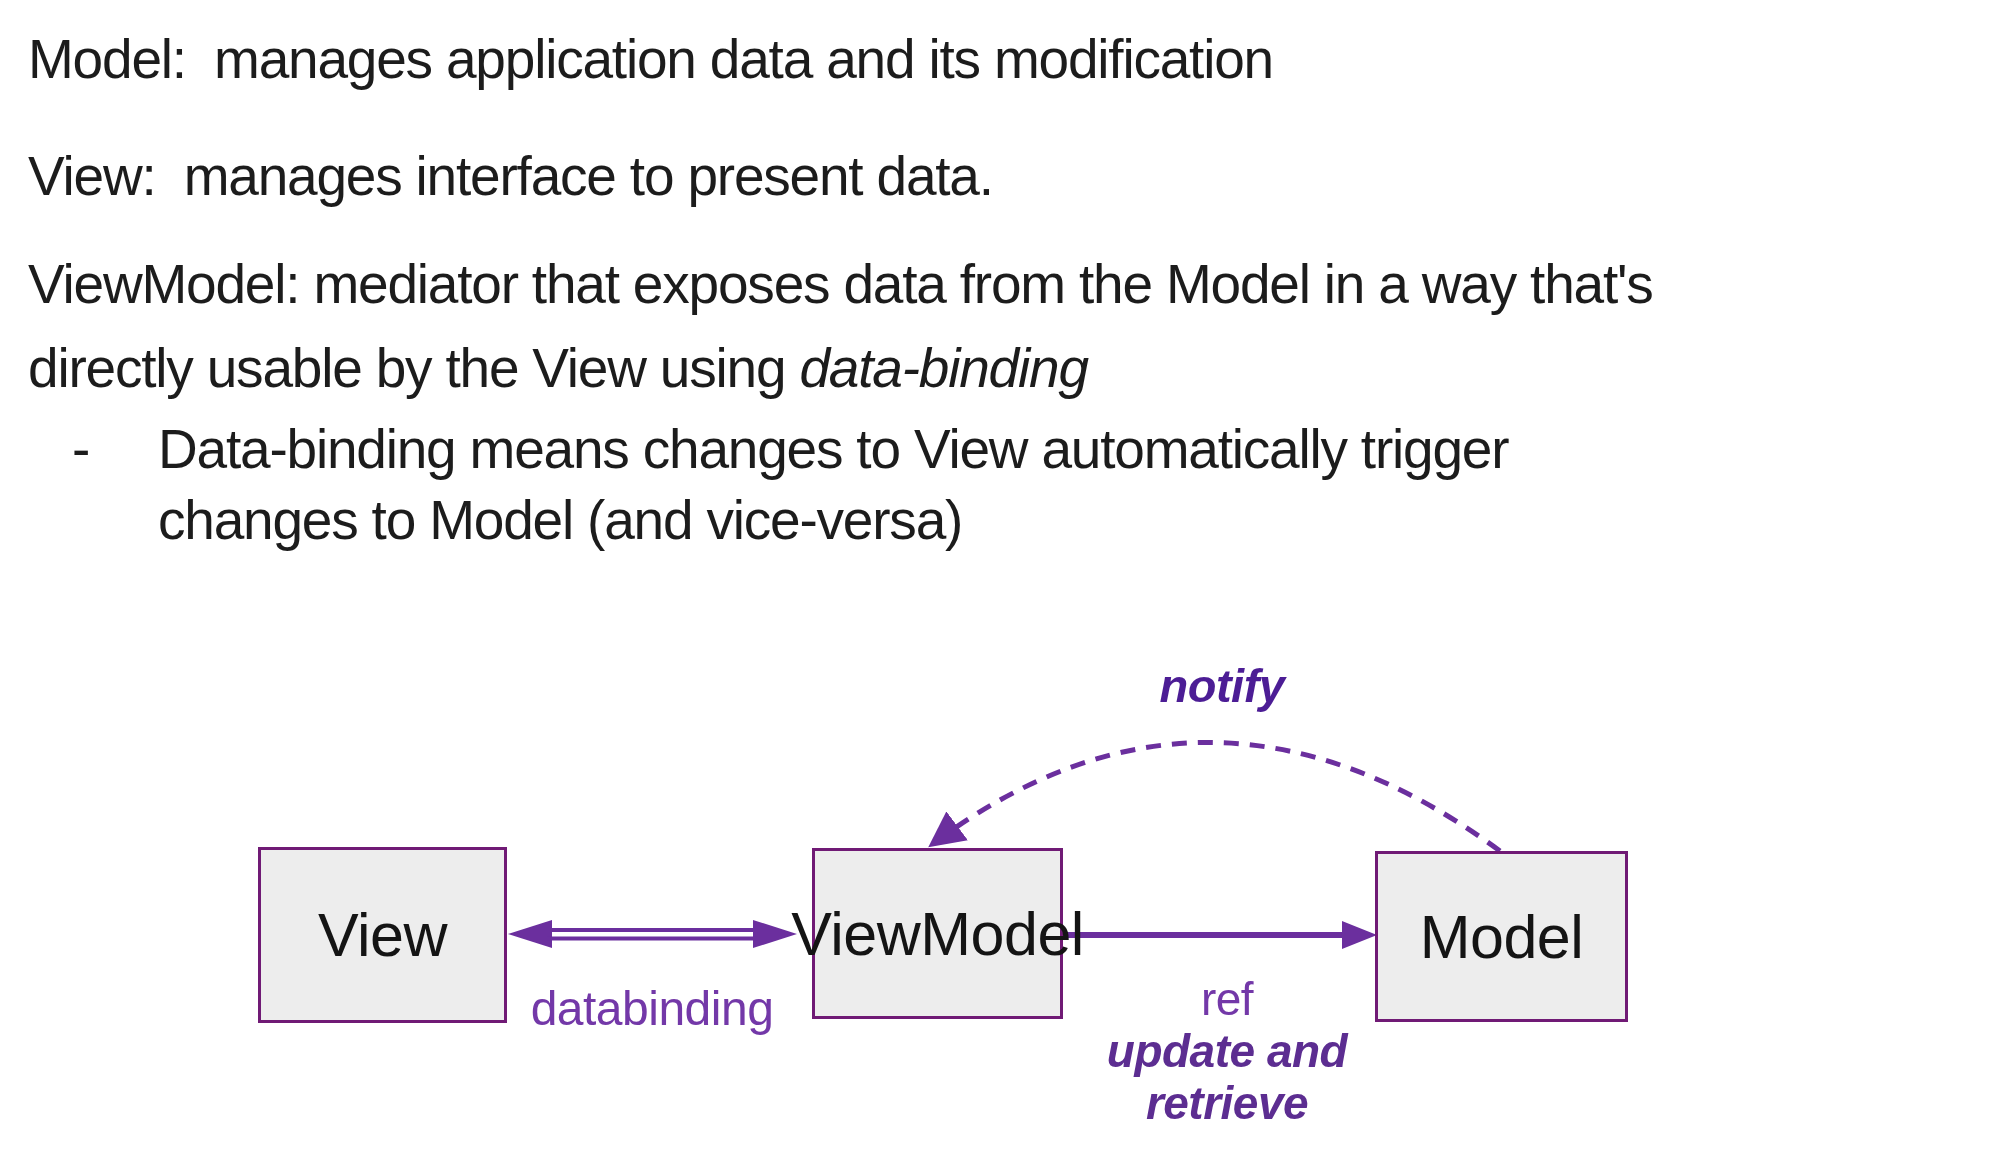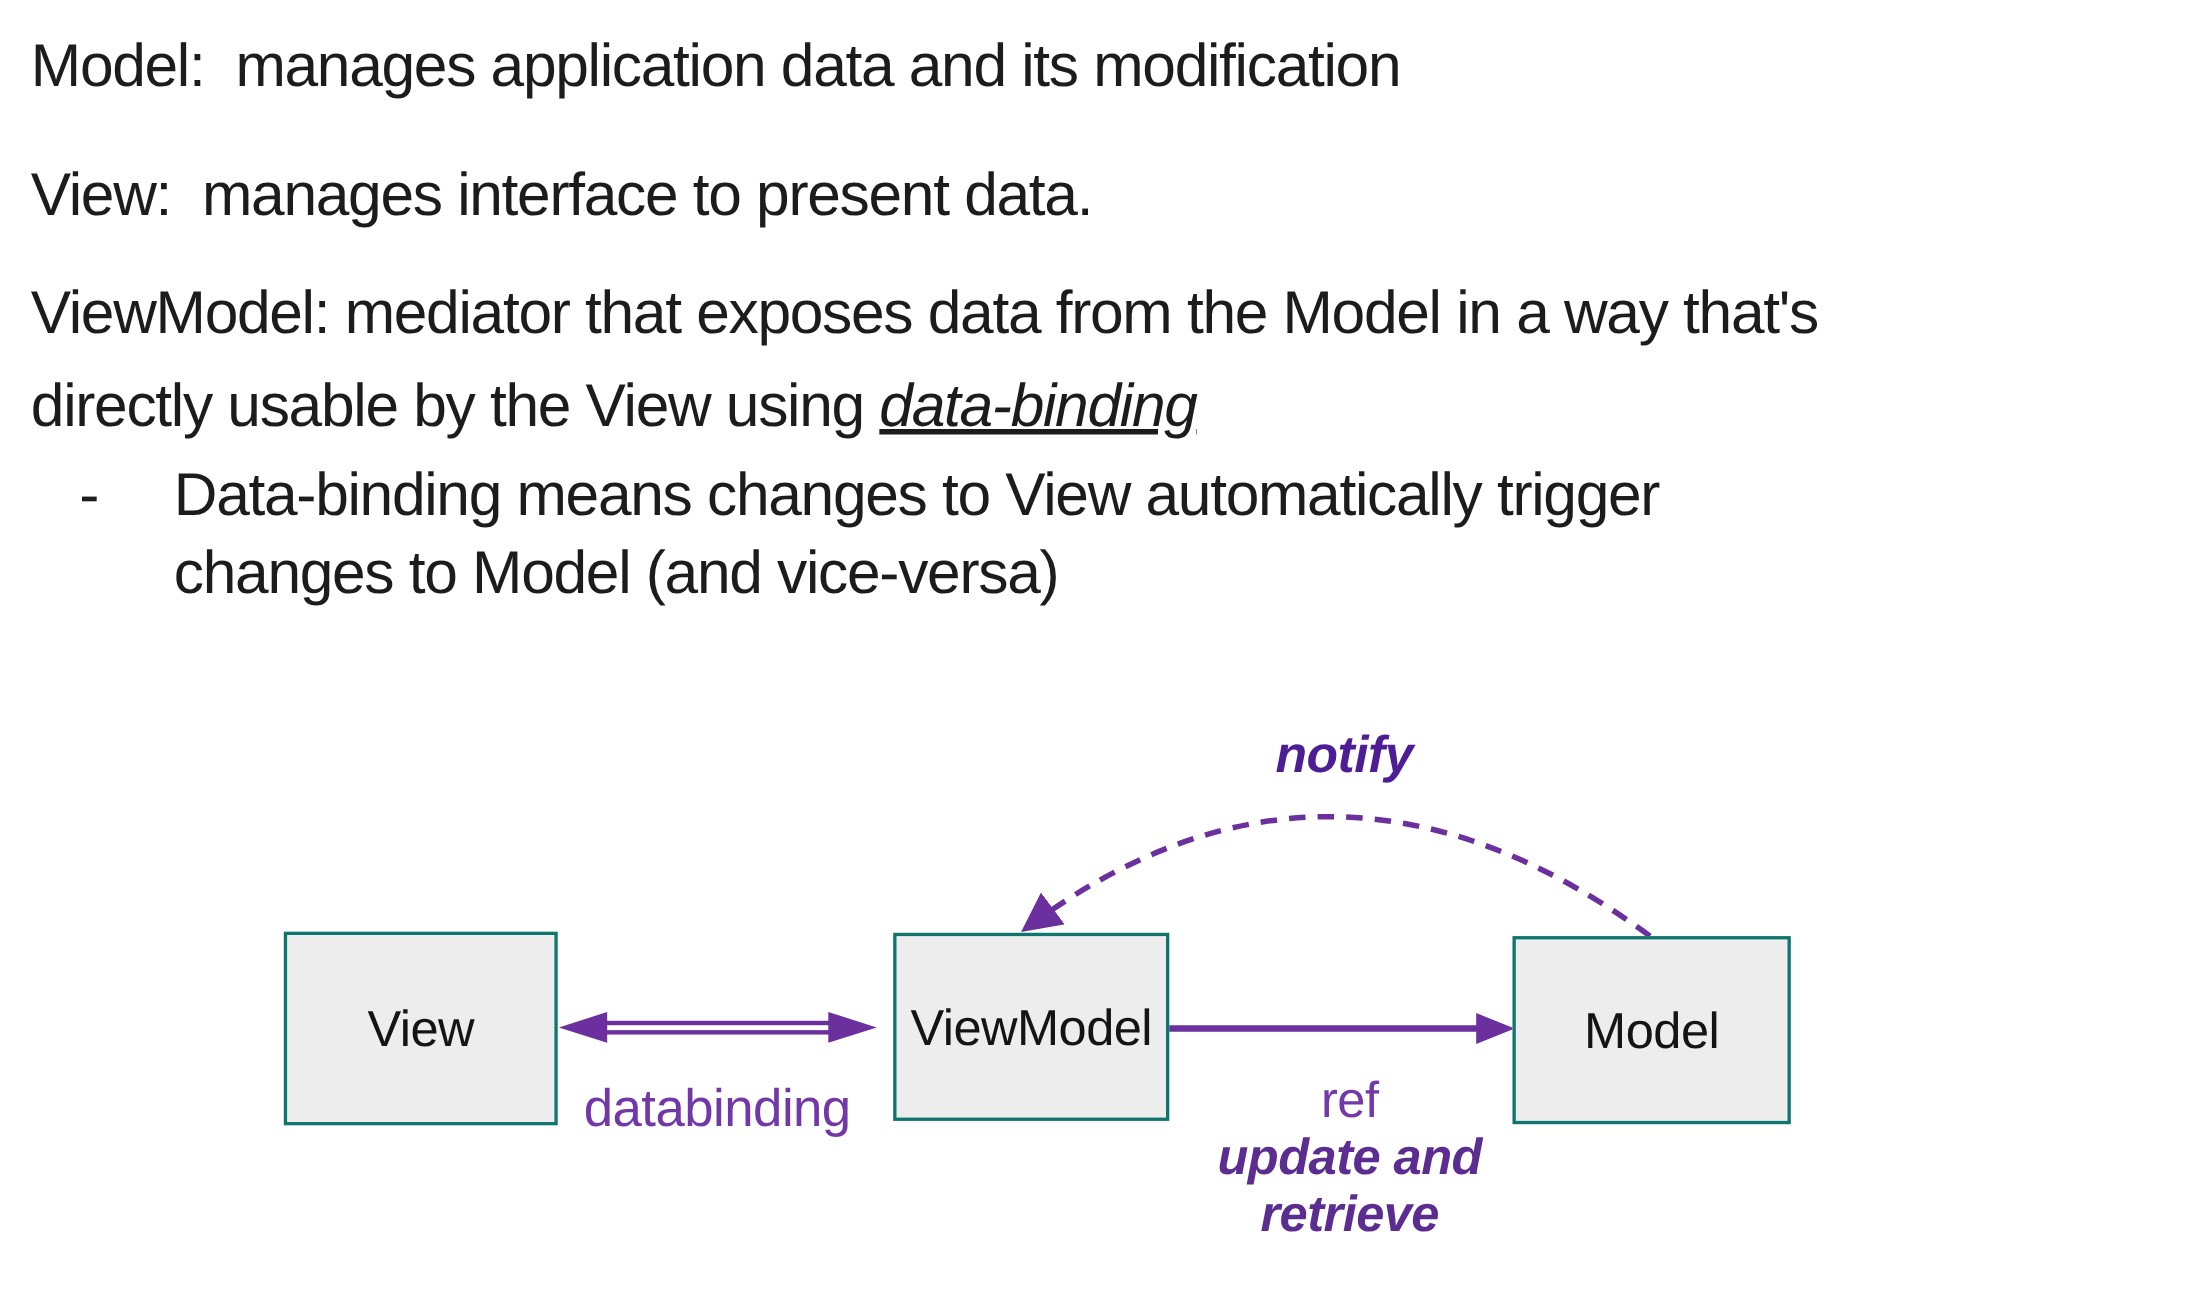--- a/index.html
+++ b/index.html
@@ -13,32 +13,32 @@
   
   .tline{
     position:absolute;
     left:28px;
     font-size:55px;
     line-height:60px;
     letter-spacing:-1.2px;
     color:#1c1c1c;
     white-space:pre;
   }
-  .tline .em{font-style:italic;text-decoration:underline;}
+  .tline .em{font-style:italic;}
   .bullet-dash{position:absolute;left:72px;font-size:55px;line-height:60px;color:#1c1c1c;}
   .bullet-text{left:158px;}
   
   .arrow-layer{position:absolute;left:0;top:0;width:1992px;height:1174px;}
   .dbox{
     position:absolute;
     box-sizing:border-box;
     background:#ededed;
-    border:3px solid #0f766e;
+    border:3px solid #701a75;
     display:flex;align-items:center;justify-content:center;
-    font-size:46px;color:#141414;
+    font-size:61px;color:#141414;
     letter-spacing:-0.5px;
   }
   .box-view{left:258px;top:847px;width:249px;height:176px;}
   .box-viewmodel{left:812px;top:848px;width:251px;height:171px;}
   .box-model{left:1375px;top:851px;width:253px;height:171px;align-items:center;}
   .plabel{
     position:absolute;
     width:400px;
     text-align:center;
     color:#7338a8;

